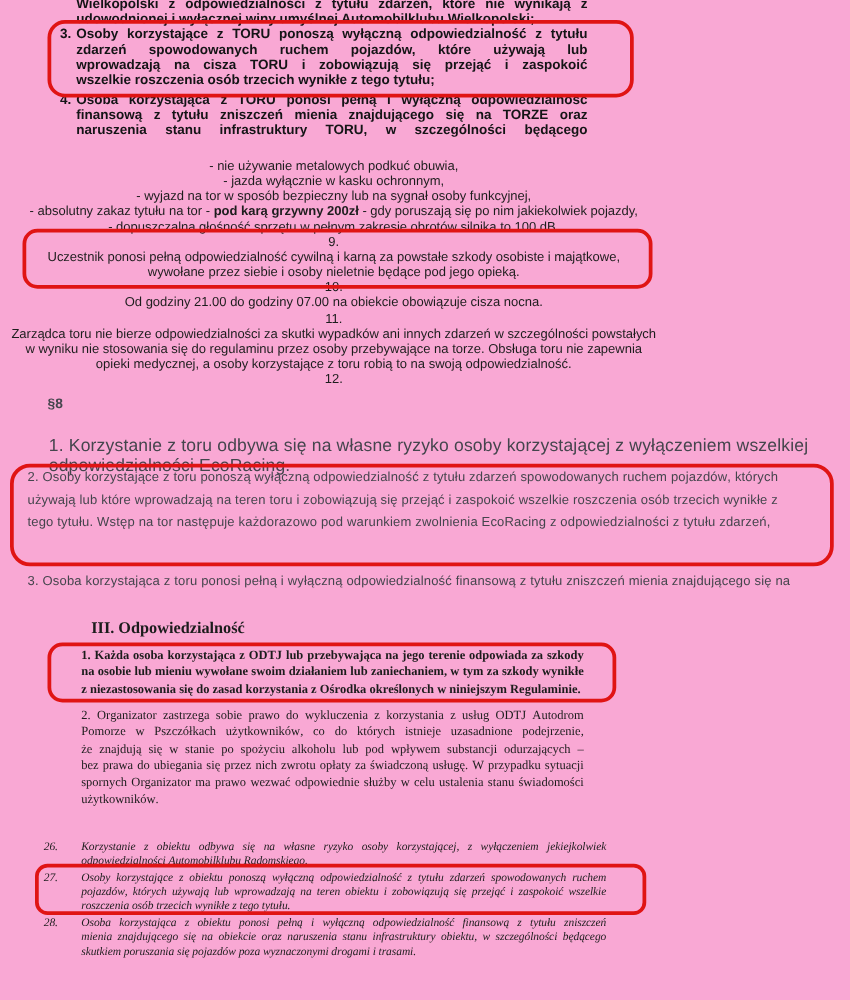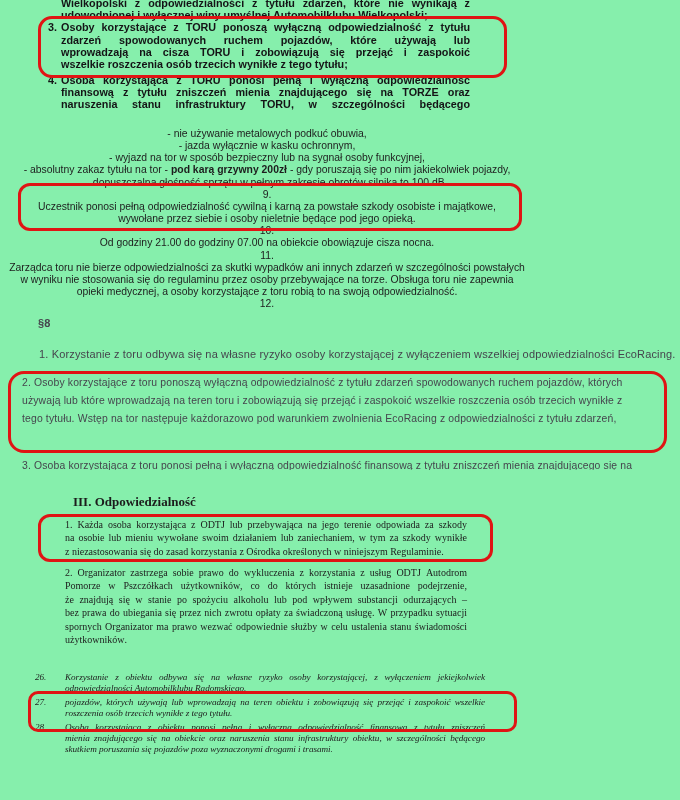--- a/index.html
+++ b/index.html
@@ -1,16 +1,16 @@
 <!DOCTYPE html>
 <html style="--hl: #e01414;"><head>
 <meta charset="utf-8">
 <style>
   html,body{margin:0;padding:0;background:#fff;}
-  .page{position:relative;width:680px;height:800px;background:#86efac;overflow:hidden;
+  .page{position:relative;width:680px;height:800px;background:#f9a8d4;overflow:hidden;
         font-kerning:none;}
   
   .hl{position:absolute;border:3px solid var(--hl,#e01414);background:transparent;
       box-sizing:border-box;pointer-events:none;}
   #box1{left:38px;top:16px;width:469px;height:62px;border-width:3.5px;border-radius:14px;}
   #box2{left:18px;top:183px;width:504px;height:48px;border-radius:12px;}
   #box3{left:8px;top:371px;width:659px;height:82px;border-width:3.5px;border-radius:16px;}
   #box4{left:38px;top:514px;width:455px;height:48px;border-width:3.5px;border-radius:12px;}
   #box5{left:28px;top:691px;width:489px;height:41px;border-radius:10px;}
   
@@ -21,28 +21,28 @@
   .li .num{position:absolute;left:-5px;top:0;}
   .item4{margin-top:3.8px;}
   .j{text-align:justify;text-align-last:justify;}
   
   .sec-rules{position:absolute;left:-2px;top:128px;width:538px;text-align:center;
              font:400 10.4px "Liberation Sans",sans-serif;color:#1d1d1d;line-height:12.15px;}
   .sec-rules b{font-weight:700;}
   
   .p8{font-family:"Liberation Sans",sans-serif;color:#45454d;letter-spacing:.15px;}
   #p8-head{position:absolute;left:38px;top:317px;font-size:11px;font-weight:700;}
-  #p8-p1{position:absolute;left:39px;top:348px;font-size:11px;}
+  #p8-p1{position:absolute;left:39px;top:348px;font-size:14px;}
   #p8-p2{position:absolute;left:22px;top:374px;width:650px;font-size:10.4px;line-height:18px;}
   #p8-p3clip{position:absolute;left:22px;top:459px;width:650px;height:11px;overflow:hidden;}
   #p8-p3clip .inner{font-size:10.4px;line-height:14px;}
   
   .serif{font-family:"Liberation Serif",serif;color:#1c1c1c;}
   #odtj-head{position:absolute;left:73px;top:494px;font-size:13px;font-weight:700;}
-  #odtj-p1{position:absolute;left:65px;top:518px;width:402px;font-size:10px;line-height:13.4px;}
+  #odtj-p1{position:absolute;left:65px;top:518px;width:402px;font-size:10px;line-height:13.4px;font-weight:bold;}
   #odtj-p2{position:absolute;left:65px;top:566px;width:402px;font-size:10px;line-height:13.4px;}
   
   .sec-obj{position:absolute;left:35px;top:672px;width:450px;font-size:9.2px;
            line-height:11.2px;letter-spacing:-.05px;font-style:italic;}
   .obj-item{position:relative;padding-left:30px;width:420px;box-sizing:content-box;}
   .obj-item .num{position:absolute;left:0;top:0;}
   .gap{height:2.6px;}
 </style>
 </head>
 <body style="background: rgb(255, 255, 255);">
@@ -113,20 +113,21 @@
 
   <section class="sec-obj serif">
     <div class="obj-item">
       <span class="num">26.</span>
       <div class="j">Korzystanie z obiektu odbywa się na własne ryzyko osoby korzystającej, z wyłączeniem jekiejkolwiek</div>
       <div>odpowiedzialności Automobilklubu Radomskiego.</div>
     </div>
     <div class="gap"></div>
     <div class="obj-item">
       <span class="num">27.</span>
+      <div class="j">Osoby korzystające z obiektu ponoszą wyłączną odpowiedzialność z tytułu zdarzeń spowodowanych ruchem</div>
       <div class="j">pojazdów, których używają lub wprowadzają na teren obiektu i zobowiązują się przejąć i zaspokoić wszelkie</div>
       <div>roszczenia osób trzecich wynikłe z tego tytułu.</div>
     </div>
     <div class="gap"></div>
     <div class="obj-item">
       <span class="num">28.</span>
       <div class="j">Osoba korzystająca z obiektu ponosi pełną i wyłączną odpowiedzialność finansową z tytułu zniszczeń</div>
       <div class="j">mienia znajdującego się na obiekcie oraz naruszenia stanu infrastruktury obiektu, w szczególności będącego</div>
       <div>skutkiem poruszania się pojazdów poza wyznaczonymi drogami i trasami.</div>
     </div>

